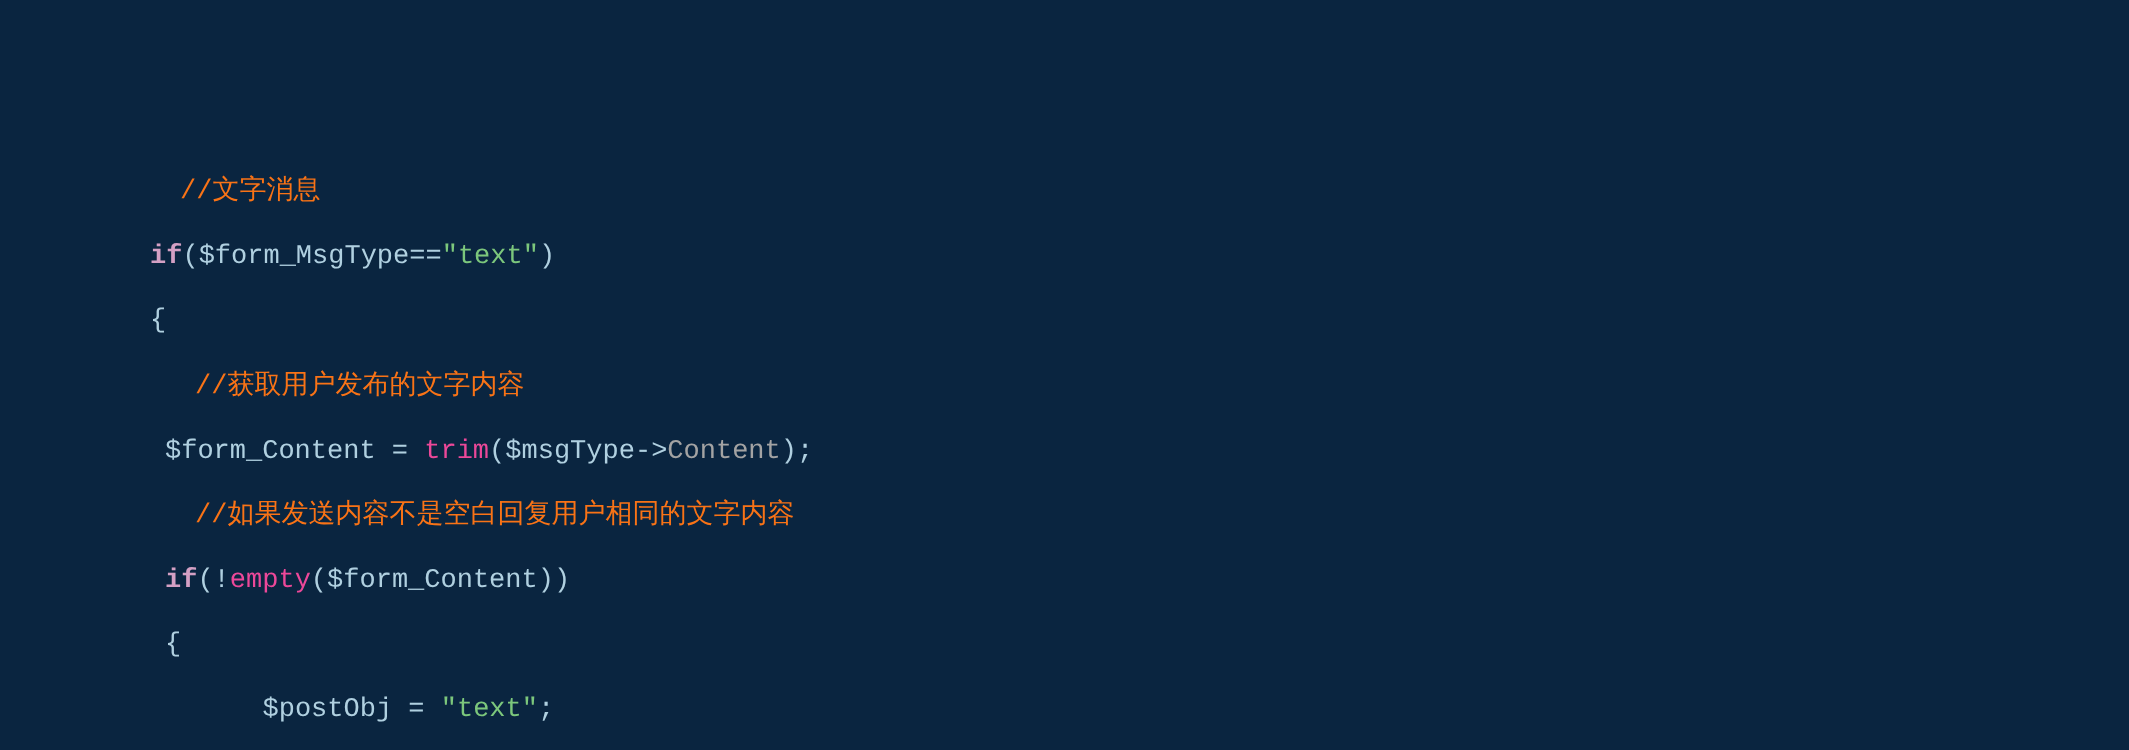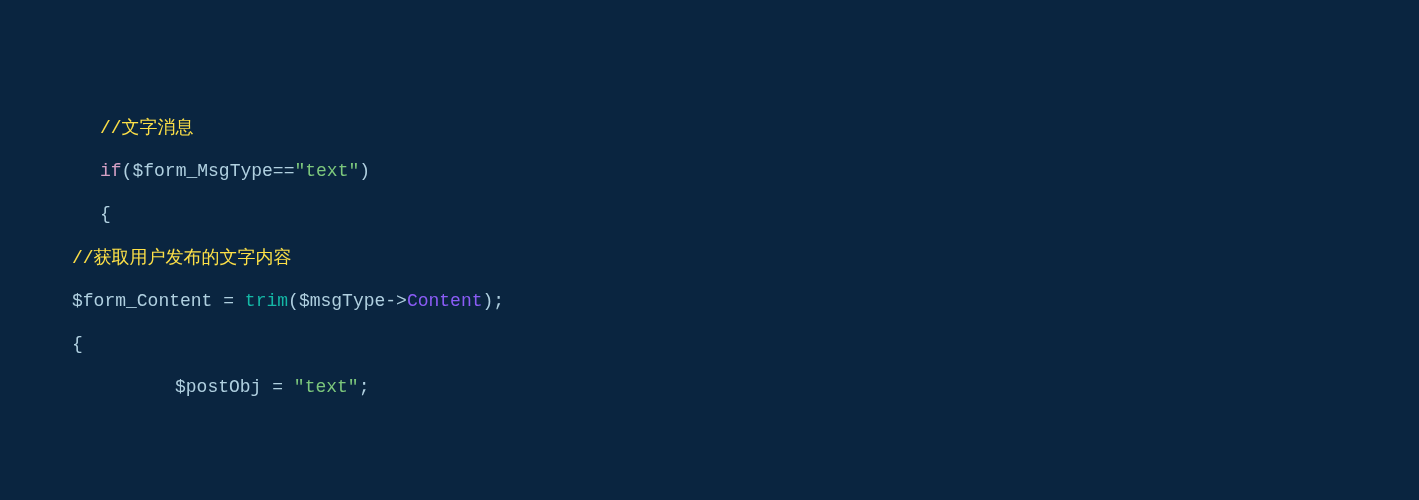--- a/index.html
+++ b/index.html
@@ -18,44 +18,46 @@
       overflow: hidden;
     }
     .code-container {
       padding-left: 0;
     }
     .line {
       display: block;
       min-height: 21px;
     }
     .indent-0 { padding-left: 100px; }
-    .indent-1 { padding-left: 72px; }
+    .indent-1 { padding-left: 110px; }
     .indent-2 { padding-left: 175px; }
     
-    .comment { color: #fde047; }
-    .keyword { color: #d4a0c4; font-weight: normal; }
+    .comment { color: #f97316; margin-left: 20px; }
+    .keyword { color: #d4a0c4; font-weight: bold; }
     .variable { color: #b0d0e0; text-align: right; }
     .operator { color: #b0d0e0; }
-    .function { color: #14b8a6; }
+    .function { color: #ec4899; }
     .string { color: #7cc77c; }
     .punct { color: #b0d0e0; }
     .arrow { color: #b0d0e0; }
-    .property { color: #8b5cf6; }
+    .property { color: #a3a3a3; }
   </style>
 </head>
 <body>
 
 
 
 <div class="code-container">
 <span class="line indent-0"><span class="comment">//文字消息</span></span>
 <span class="line indent-0"><span class="keyword">if</span><span class="punct">(</span><span class="variable">$form_MsgType</span><span class="operator">==</span><span class="string">"text"</span><span class="punct">)</span></span>
 <span class="line indent-0"><span class="punct">{</span></span>
 <span class="line indent-1"><span class="comment">//获取用户发布的文字内容</span></span>
 <span class="line indent-1"><span class="variable">$form_Content</span><span class="operator"> = </span><span class="function">trim</span><span class="punct">(</span><span class="variable">$msgType</span><span class="arrow">-&gt;</span><span class="property">Content</span><span class="punct">);</span></span>
+<span class="line indent-1"><span class="comment">//如果发送内容不是空白回复用户相同的文字内容</span></span>
+<span class="line indent-1"><span class="keyword">if</span><span class="punct">(!</span><span class="function">empty</span><span class="punct">(</span><span class="variable">$form_Content</span><span class="punct">))</span></span>
 <span class="line indent-1"><span class="punct">{</span></span>
 <span class="line indent-2"><span class="variable">$postObj</span><span class="operator"> = </span><span class="string">"text"</span><span class="punct">;</span></span>
 
 
 
 
 
 
 
 

